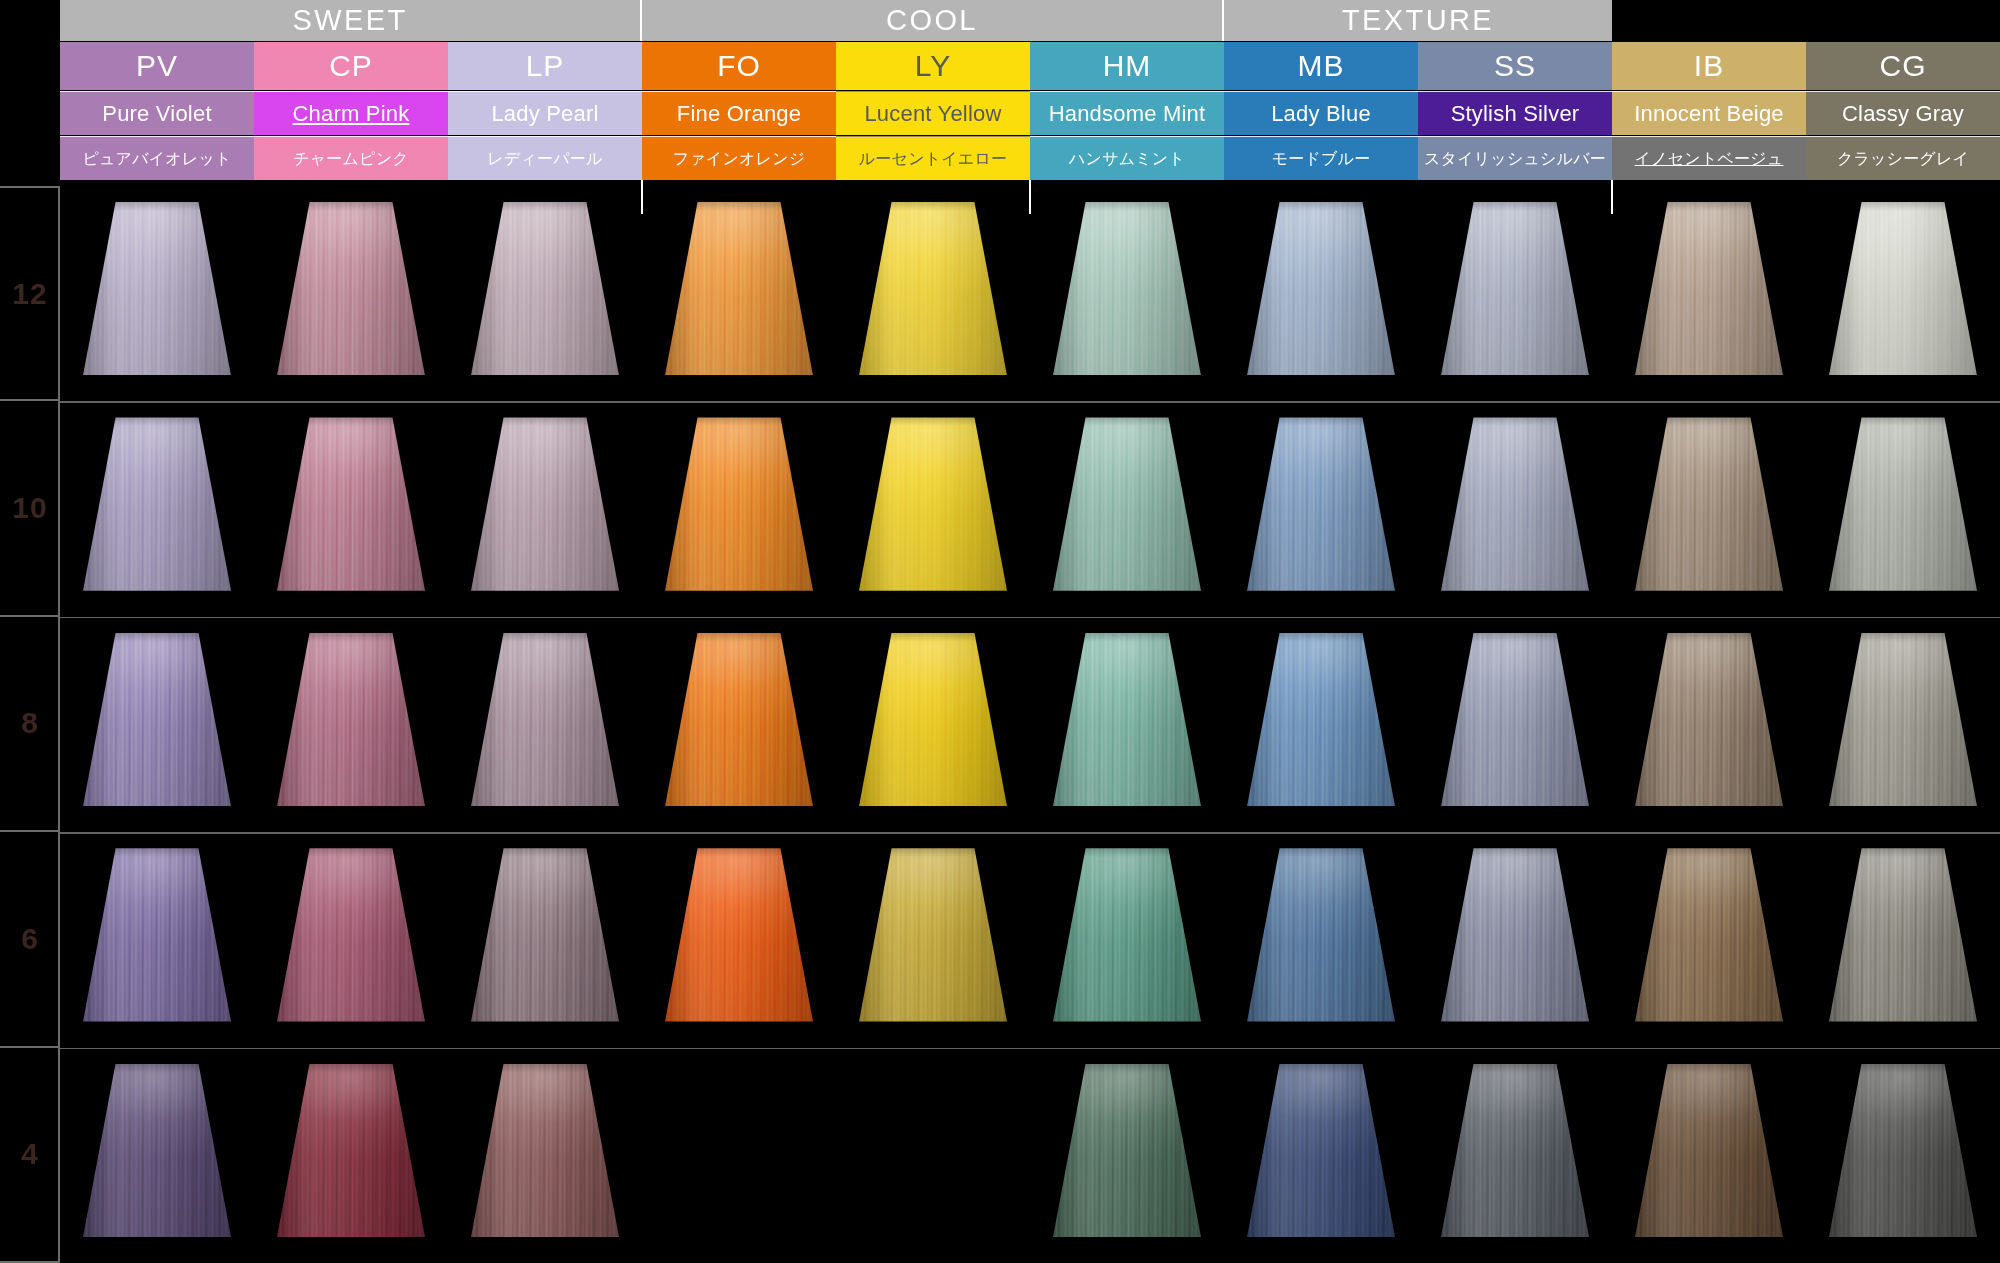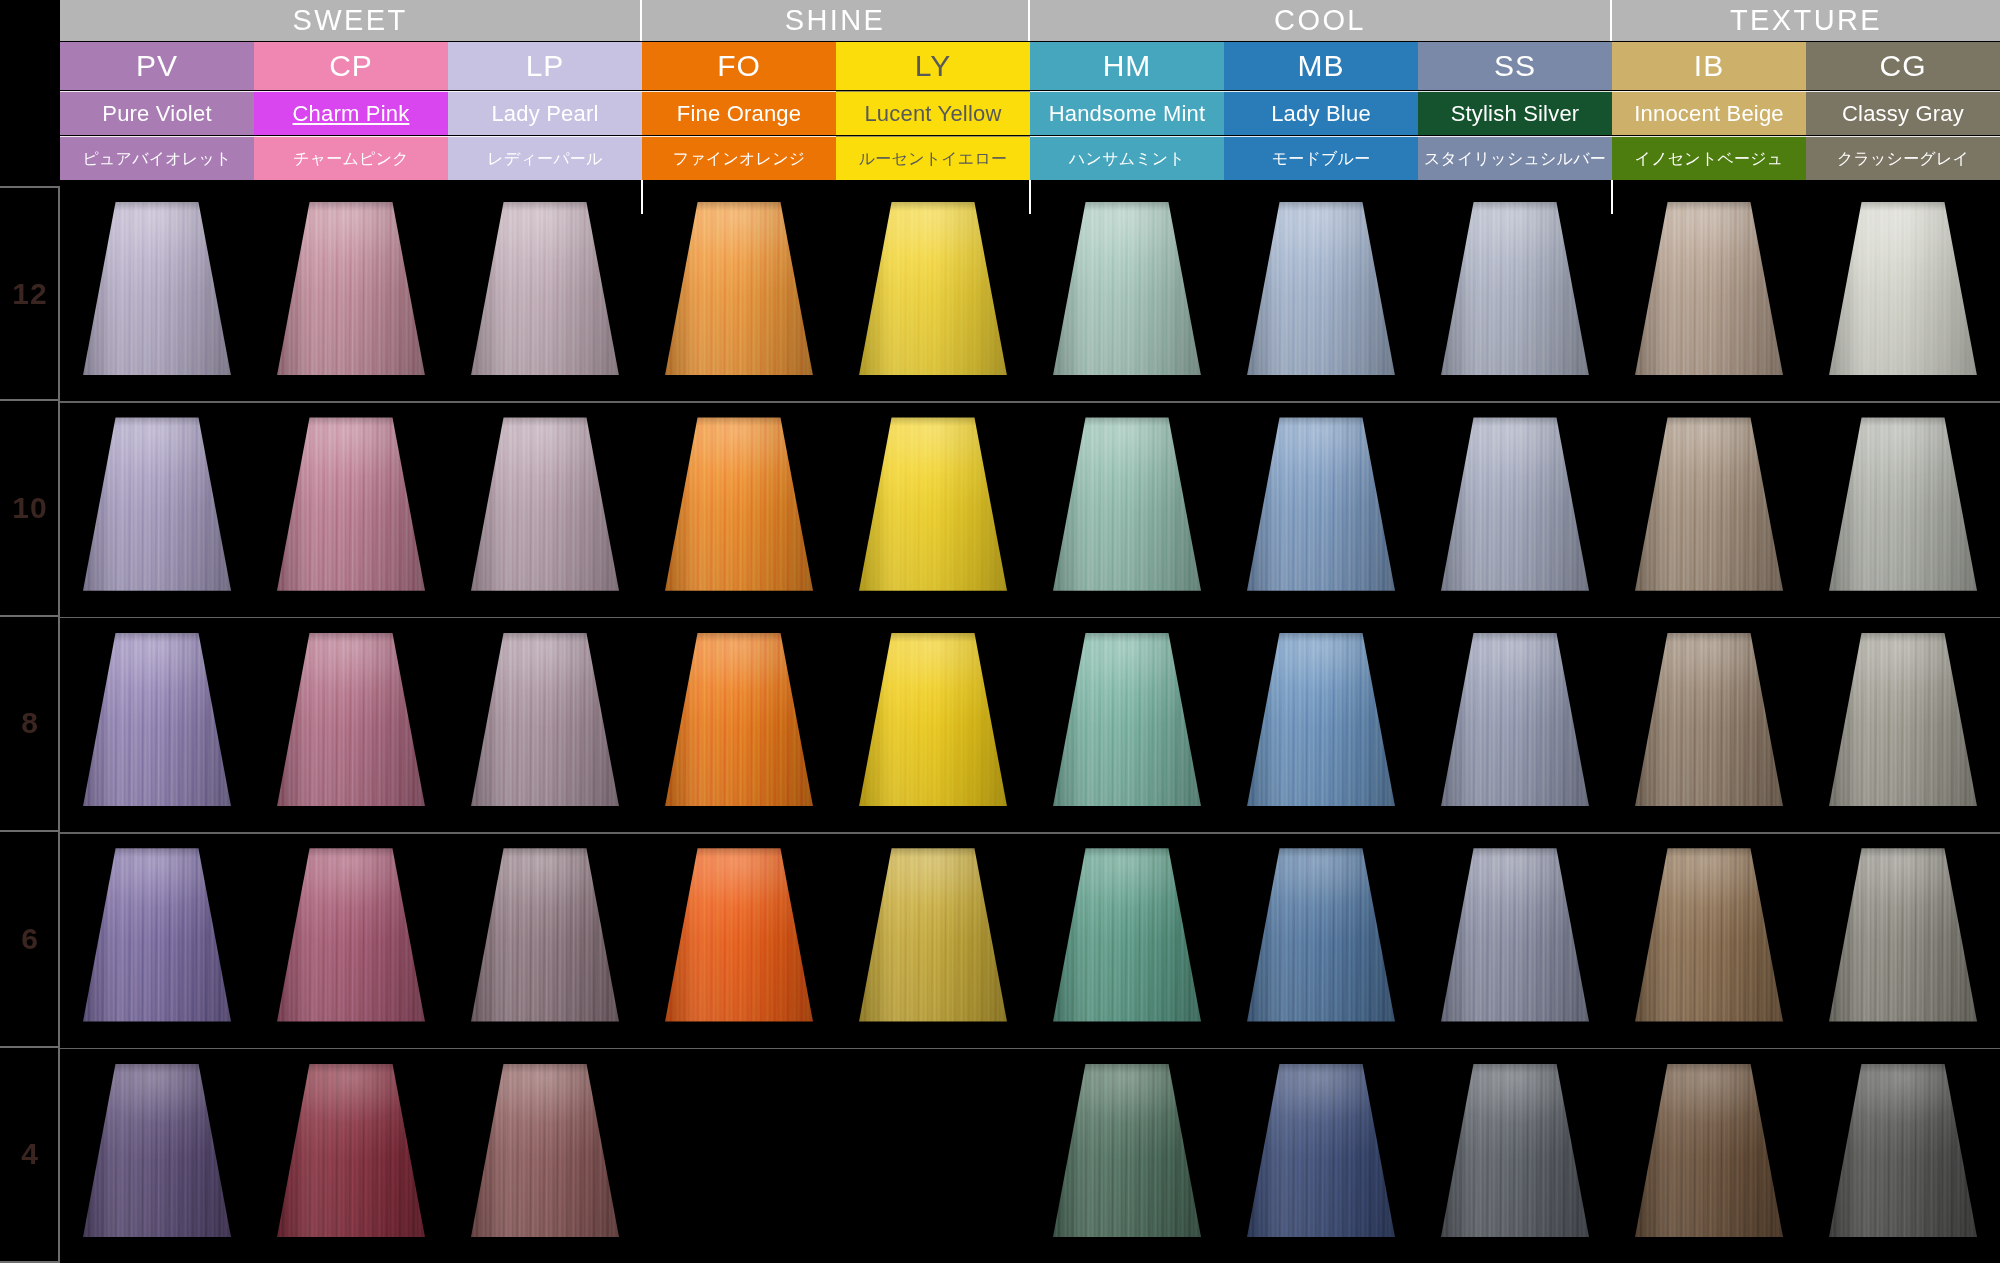--- a/index.html
+++ b/index.html
@@ -186,21 +186,20 @@
 </style>
 </head>
 <body>
 
 <div id="chart-root">
 
   <div class="header-block">
     <div class="row-groups" id="row-groups">
         <div class="corner-spacer"></div>
         <div class="group-cell" style="flex: 0 0 582px; background: rgb(181, 181, 181); color: rgb(255, 255, 255);">SWEET</div>
-        <div class="group-cell" style="flex: 0 0 388px; background: rgb(181, 181, 181); color: rgb(255, 255, 255);">SHINE</div>
         <div class="group-cell" style="flex: 0 0 582px; background: rgb(181, 181, 181); color: rgb(255, 255, 255);">COOL</div>
         <div class="group-cell" style="flex: 0 0 388px; background: rgb(181, 181, 181); color: rgb(255, 255, 255);">TEXTURE</div>
       </div>
     <div class="row-codes" id="row-codes">
         <div class="corner-spacer"></div>
         <div class="code-cell" style="flex: 0 0 194px; background: rgb(169, 124, 180);">PV</div>
         <div class="code-cell" style="flex: 0 0 194px; background: rgb(240, 135, 179);">CP</div>
         <div class="code-cell" style="flex: 0 0 194px; background: rgb(200, 194, 226);">LP</div>
         <div class="code-cell" style="flex: 0 0 194px; background: rgb(236, 116, 5);">FO</div>
         <div class="code-cell dark" style="flex: 0 0 194px; background: rgb(251, 221, 11);">LY</div>
@@ -212,35 +211,35 @@
       </div>
     <div class="row-names" id="row-names">
         <div class="corner-spacer"></div>
         <div class="name-cell" style="flex: 0 0 194px; background: rgb(169, 124, 180);">Pure Violet</div>
         <div class="name-cell" style="flex: 0 0 194px; background: #d946ef; text-decoration: underline;">Charm Pink</div>
         <div class="name-cell" style="flex: 0 0 194px; background: rgb(200, 194, 226);">Lady Pearl</div>
         <div class="name-cell" style="flex: 0 0 194px; background: rgb(236, 116, 5);">Fine Orange</div>
         <div class="name-cell dark" style="flex: 0 0 194px; background: rgb(251, 221, 11);">Lucent Yellow</div>
         <div class="name-cell" style="flex: 0 0 194px; background: rgb(69, 166, 189);">Handsome Mint</div>
         <div class="name-cell" style="flex: 0 0 194px; background: rgb(42, 124, 184);">Lady Blue</div>
-        <div class="name-cell" style="flex: 0 0 194px; background: #14532d;">Stylish Silver</div>
+        <div class="name-cell" style="flex: 0 0 194px; background: #4c1d95;">Stylish Silver</div>
         <div class="name-cell" style="flex: 0 0 194px; background: rgb(205, 177, 107);">Innocent Beige</div>
         <div class="name-cell" style="flex: 0 0 194px; background: rgb(123, 117, 99);">Classy Gray</div>
       </div>
     <div class="row-kana" id="row-kana">
         <div class="corner-spacer"></div>
         <div class="kana-cell" style="flex: 0 0 194px; background: rgb(169, 124, 180);">ピュアバイオレット</div>
         <div class="kana-cell" style="flex: 0 0 194px; background: rgb(240, 135, 179);">チャームピンク</div>
         <div class="kana-cell" style="flex: 0 0 194px; background: rgb(200, 194, 226);">レディーパール</div>
         <div class="kana-cell" style="flex: 0 0 194px; background: rgb(236, 116, 5);">ファインオレンジ</div>
         <div class="kana-cell dark" style="flex: 0 0 194px; background: rgb(251, 221, 11);">ルーセントイエロー</div>
         <div class="kana-cell" style="flex: 0 0 194px; background: rgb(69, 166, 189);">ハンサムミント</div>
         <div class="kana-cell" style="flex: 0 0 194px; background: rgb(42, 124, 184);">モードブルー</div>
         <div class="kana-cell" style="flex: 0 0 194px; background: rgb(123, 137, 168);">スタイリッシュシルバー</div>
-        <div class="kana-cell" style="flex: 0 0 194px; background: #4d7c0f;">イノセントベージュ</div>
+        <div class="kana-cell" style="flex: 0 0 194px; background: #737373; text-decoration: underline;">イノセントベージュ</div>
         <div class="kana-cell" style="flex: 0 0 194px; background: rgb(123, 117, 99);">クラッシーグレイ</div>
       </div>
     <div id="group-ticks">
         <div class="group-tick" style="left: 641px;"></div>
         <div class="group-tick" style="left: 1029px;"></div>
         <div class="group-tick" style="left: 1611px;"></div>
       </div>
   </div>
 
   <div class="body-grid">

